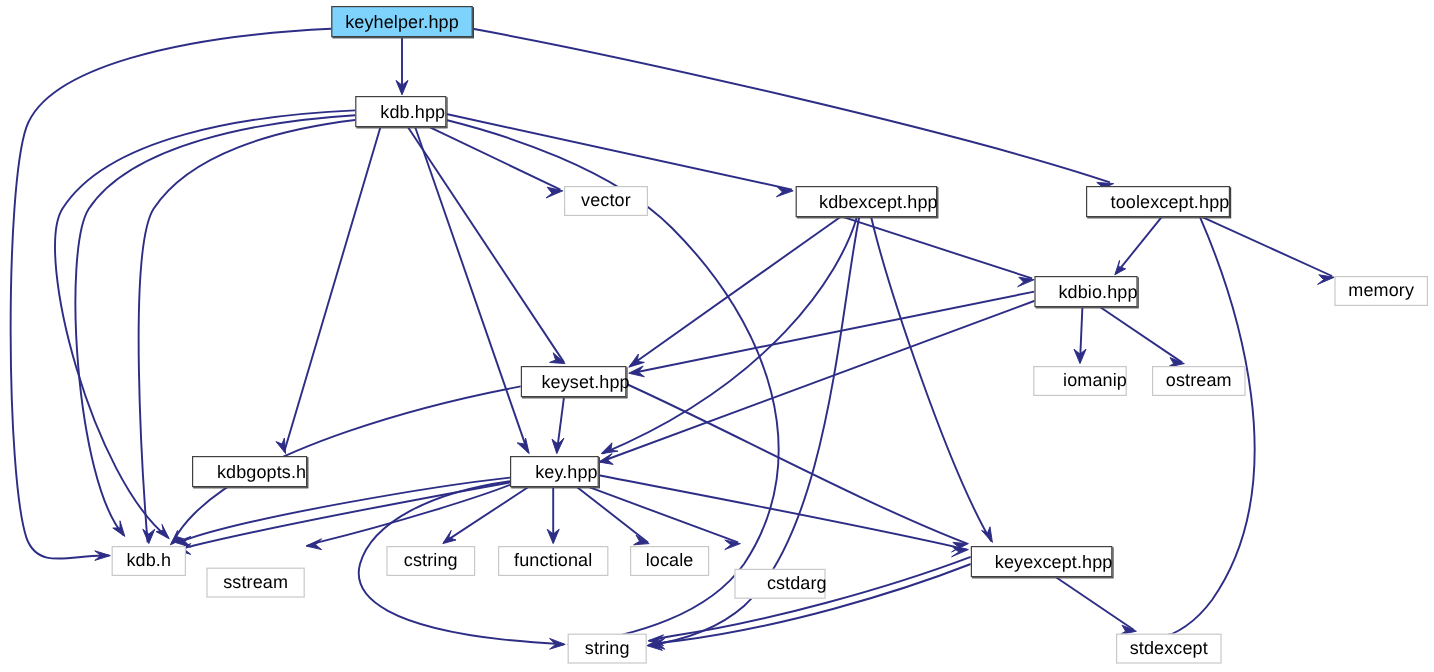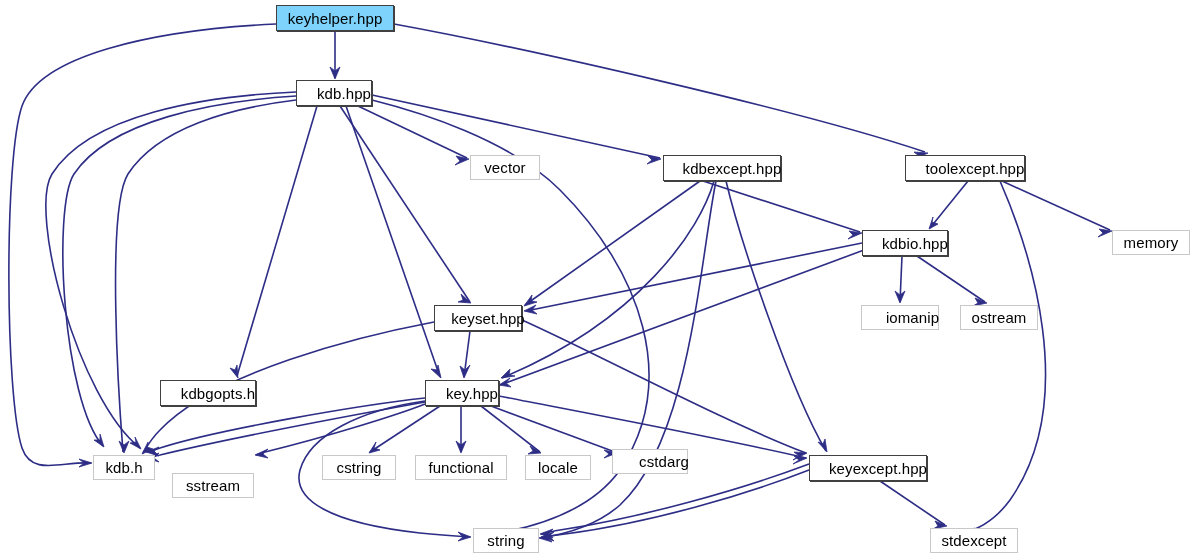--- a/index.html
+++ b/index.html
@@ -266,21 +266,21 @@
       </div>
       <div class="node-box node-system" style="left: 322px; top: 455px; width: 74px; height: 25px;">
         <span>cstring</span>
       </div>
       <div class="node-box node-system" style="left: 415px; top: 455px; width: 92px; height: 25px;">
         <span>functional</span>
       </div>
       <div class="node-box node-system" style="left: 525px; top: 455px; width: 66px; height: 25px;">
         <span>locale</span>
       </div>
-      <div class="node-box node-system" style="left: 612px; top: 449px; width: 76px; height: 25px; padding-left: 28px;">
+      <div class="node-box node-system" style="left: 612px; top: 474px; width: 76px; height: 25px; padding-left: 28px;">
         <span>cstdarg</span>
       </div>
       <div class="node-box node-local" style="left: 809px; top: 455px; width: 118px; height: 26px;">
         <span>keyexcept.hpp</span>
       </div>
       <div class="node-box node-system" style="left: 473px; top: 528px; width: 66px; height: 25px; align-items: center;">
         <span>string</span>
       </div>
       <div class="node-box node-system" style="left: 930px; top: 528px; width: 88px; height: 25px;">
         <span>stdexcept</span>

